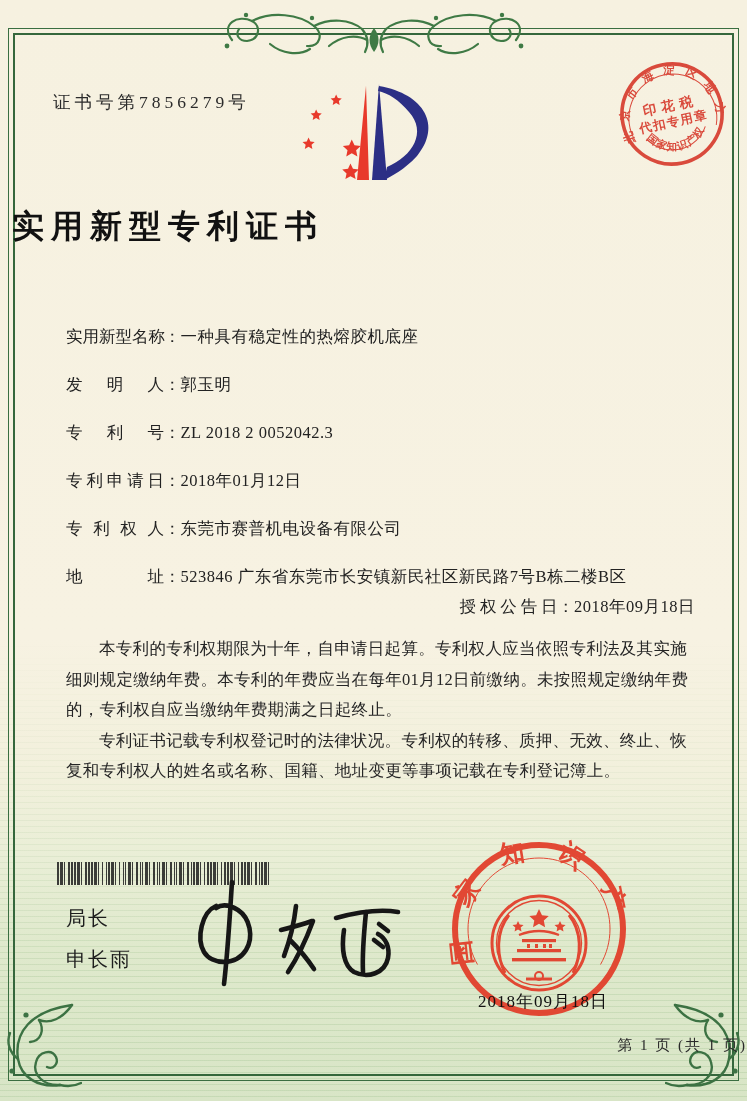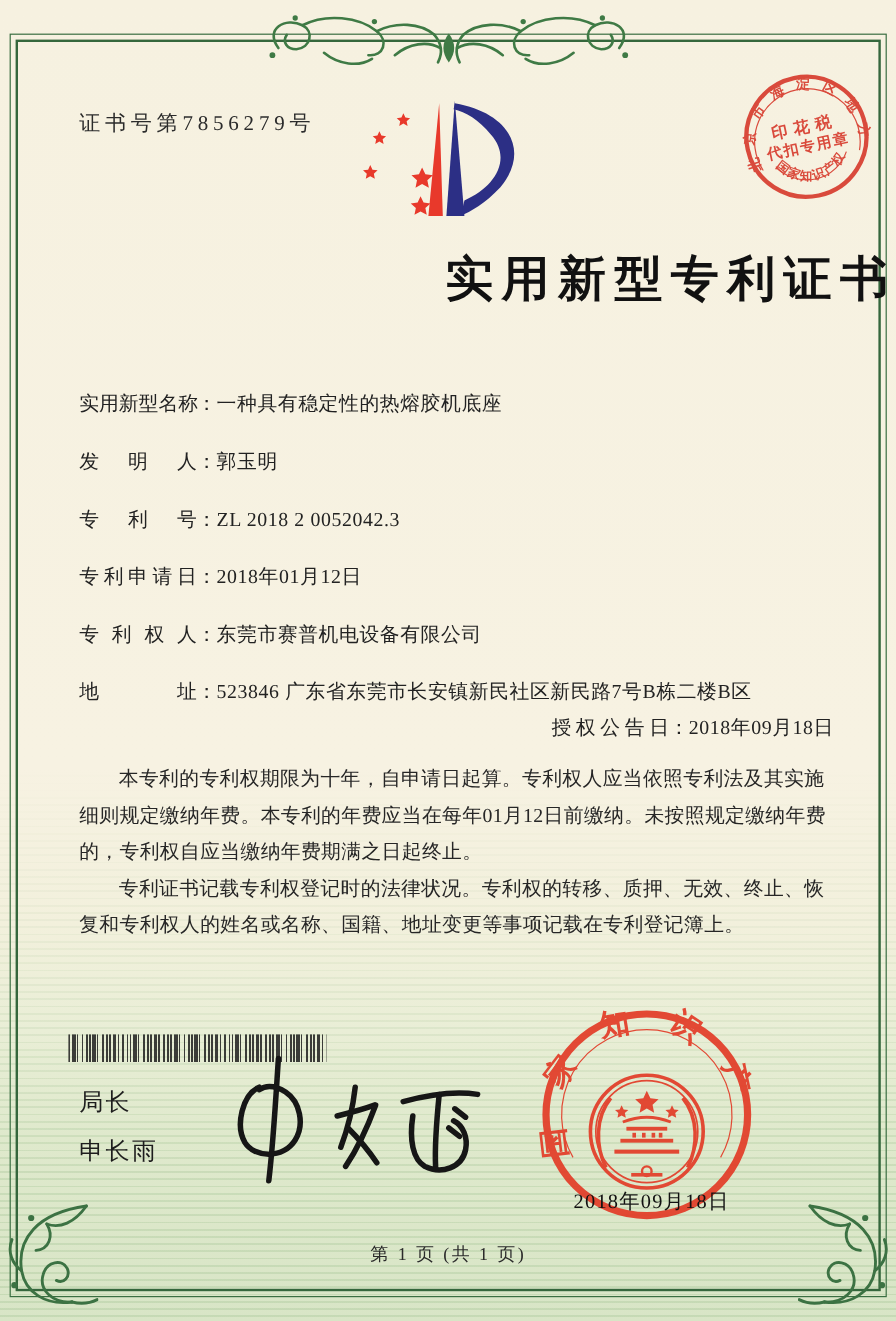--- a/index.html
+++ b/index.html
@@ -27,28 +27,28 @@
   }
   .frame-inner{
     position:absolute;top:33px;left:13px;right:13px;bottom:25px;
     border:2.5px solid #35673c;
   }
   .top-flourish{position:absolute;top:6px;left:50%;transform:translateX(-50%);}
   .corner-fl{position:absolute;bottom:8px;}
   .corner-fl.left{left:2px;}
   .corner-fl.right{right:2px;transform:scaleX(-1);}
   .cert-no{
-    position:absolute;left:66px;top:90px;
+    position:absolute;left:53px;top:90px;
     font-size:17.5px;letter-spacing:4px;color:#2b2b2b;text-align:right;
   }
   .logo{position:absolute;left:287px;top:74px;}
   .title{
     position:absolute;left:0;right:0;top:205px;
-    text-align:right;font-size:40px;font-weight:700;
-    letter-spacing:7px;color:#111;
+    text-align:left;font-size:32px;font-weight:700;
+    letter-spacing:7px;color:#111;padding-left:12px;
   }
   .content{
     position:absolute;left:66px;right:52px;top:322px;
     font-size:16.5px;line-height:30px;
   }
   .frow{margin-bottom:18px;white-space:nowrap;}
   .frow.wrapping{white-space:normal;padding-left:22px;text-indent:-22px;margin-bottom:0;}
   .flabel{
     display:inline-block;width:98px;
     text-align:justify;text-align-last:justify;
@@ -75,21 +75,21 @@
   .signer div{margin-bottom:14px;letter-spacing:2px;}
   .signature{position:absolute;left:178px;top:872px;}
   .seal{position:absolute;left:448px;top:838px;}
   .seal-date{
     position:absolute;left:458px;top:990px;width:170px;
     font-size:17px;letter-spacing:1px;color:#111;text-align:center;
   }
   .stamp{position:absolute;left:604px;top:46px;}
   .footer{
     position:absolute;left:0;right:0;top:1036px;
-    text-align:center;font-size:15px;letter-spacing:2px;color:#2a2a2a;
+    text-align:right;font-size:15px;letter-spacing:2px;color:#2a2a2a;
   }
 </style>
 </head>
 <body>
 
 <div class="page">
 
   <div class="waves"></div>
 
   <div class="frame-outer"></div>

